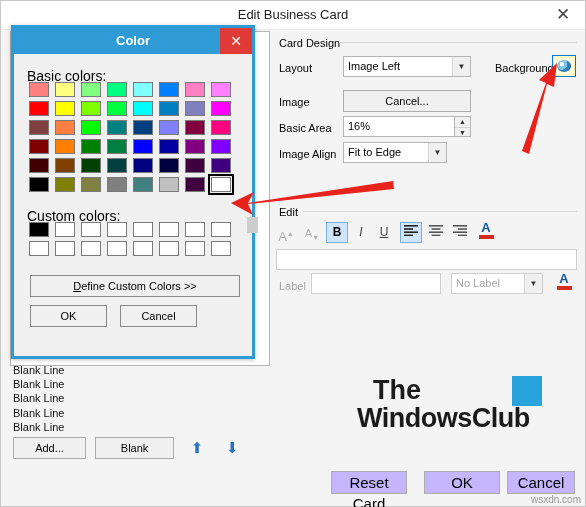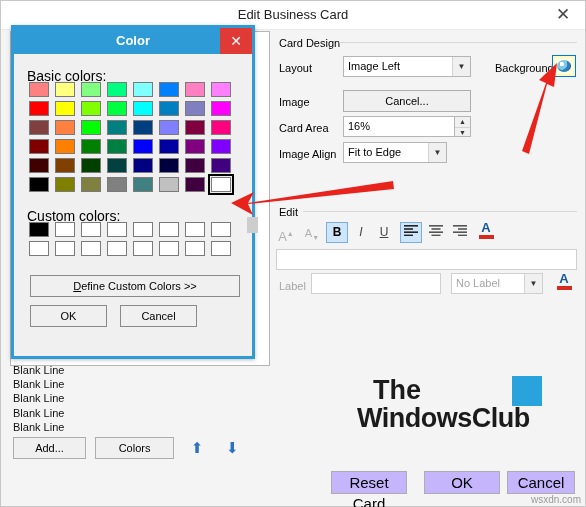--- a/index.html
+++ b/index.html
@@ -198,21 +198,21 @@
   <div class="listarea">
     <div>Blank Line</div>
     <div>Blank Line</div>
     <div>Blank Line</div>
     <div>Blank Line</div>
     <div>Blank Line</div>
   </div>
 
   <div class="btnrow">
     <div class="btn btn-add">Add...</div>
-    <div class="btn btn-remove">Colors</div>
+    <div class="btn btn-remove">Blank</div>
     <div class="arrbtn">⬆</div>
     <div class="arrbtn">⬇</div>
   </div>
 
   <div class="grouplabel" style="left:278px;top:36px;">Card Design</div>
   <div class="sep" style="left:338px;top:41px;width:238px;"></div>
 
   <div class="fieldlabel" style="left:278px;top:61px;">Layout</div>
   <div class="combo" style="left:342px;top:55px;width:128px;">
     <span>Image Left</span>
@@ -221,21 +221,21 @@
 
   <div class="fieldlabel" style="left:482px;top:61px;margin-left:12px;">Background</div>
   <div class="bgswatch" style="left:551px;top:54px;">
     <div class="inner"></div>
     <div class="pal"></div>
   </div>
 
   <div class="fieldlabel" style="left:278px;top:95px;">Image</div>
   <div class="pushbtn" style="left:342px;top:89px;width:128px;">Cancel...</div>
 
-  <div class="fieldlabel" style="left:278px;top:121px;">Card Area</div>
+  <div class="fieldlabel" style="left:278px;top:121px;">Basic Area</div>
   <div class="spin" style="left:342px;top:115px;width:112px;">16%</div>
   <div class="spinbtns" style="left:454px;top:115px;">
     <div>▲</div>
     <div>▼</div>
   </div>
 
   <div class="fieldlabel" style="left:278px;top:147px;">Image Align</div>
   <div class="combo" style="left:342px;top:141px;width:104px;">
     <span>Fit to Edge</span>
     <span class="arrow">▼</span>

